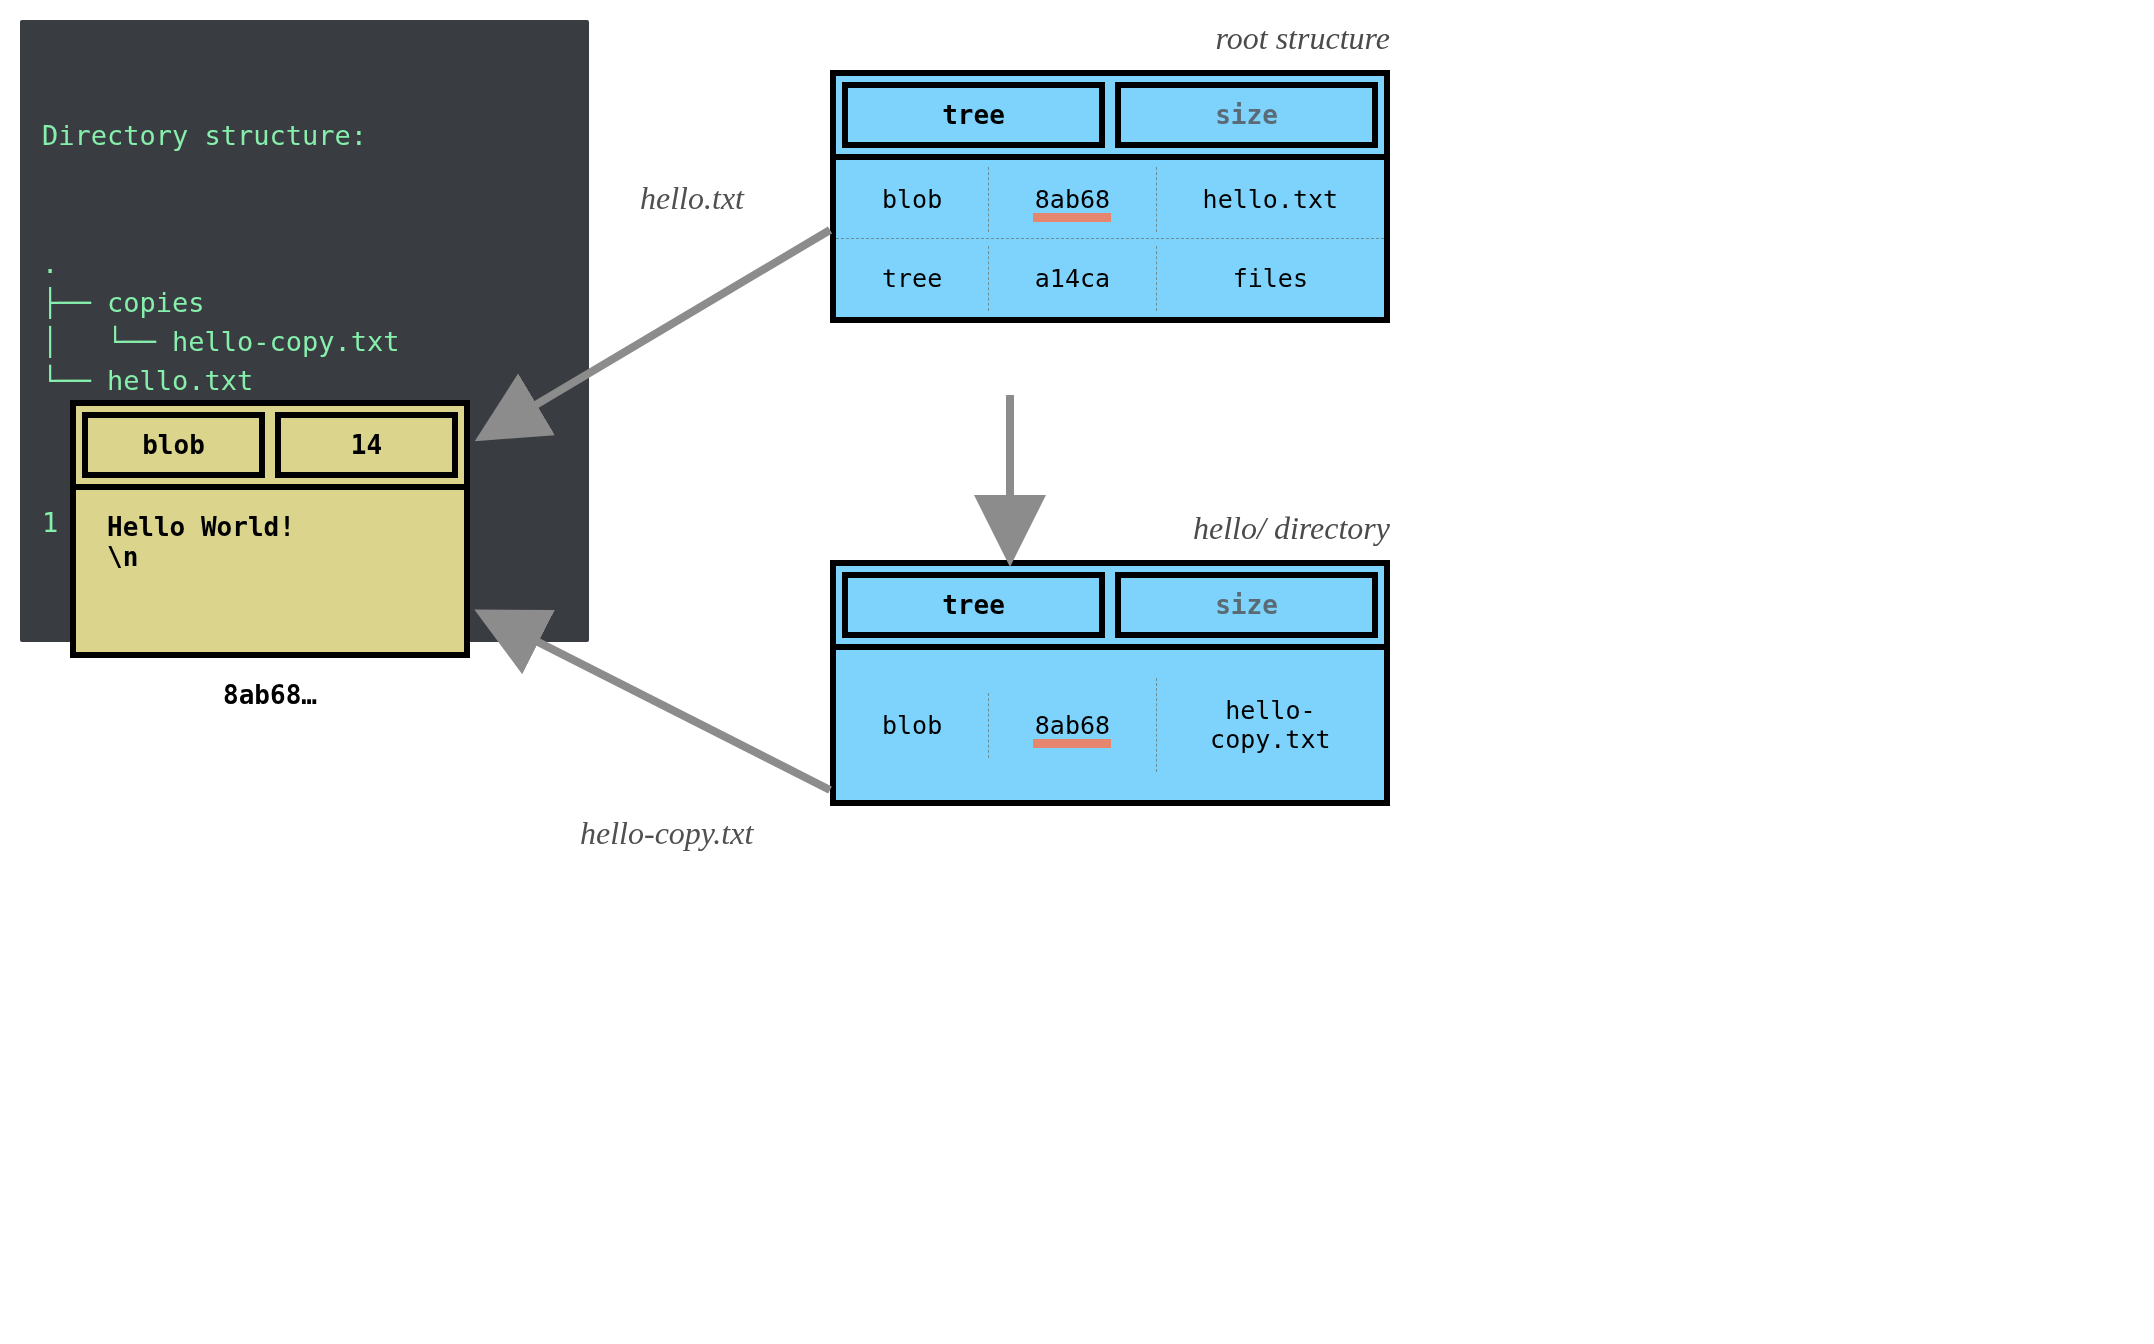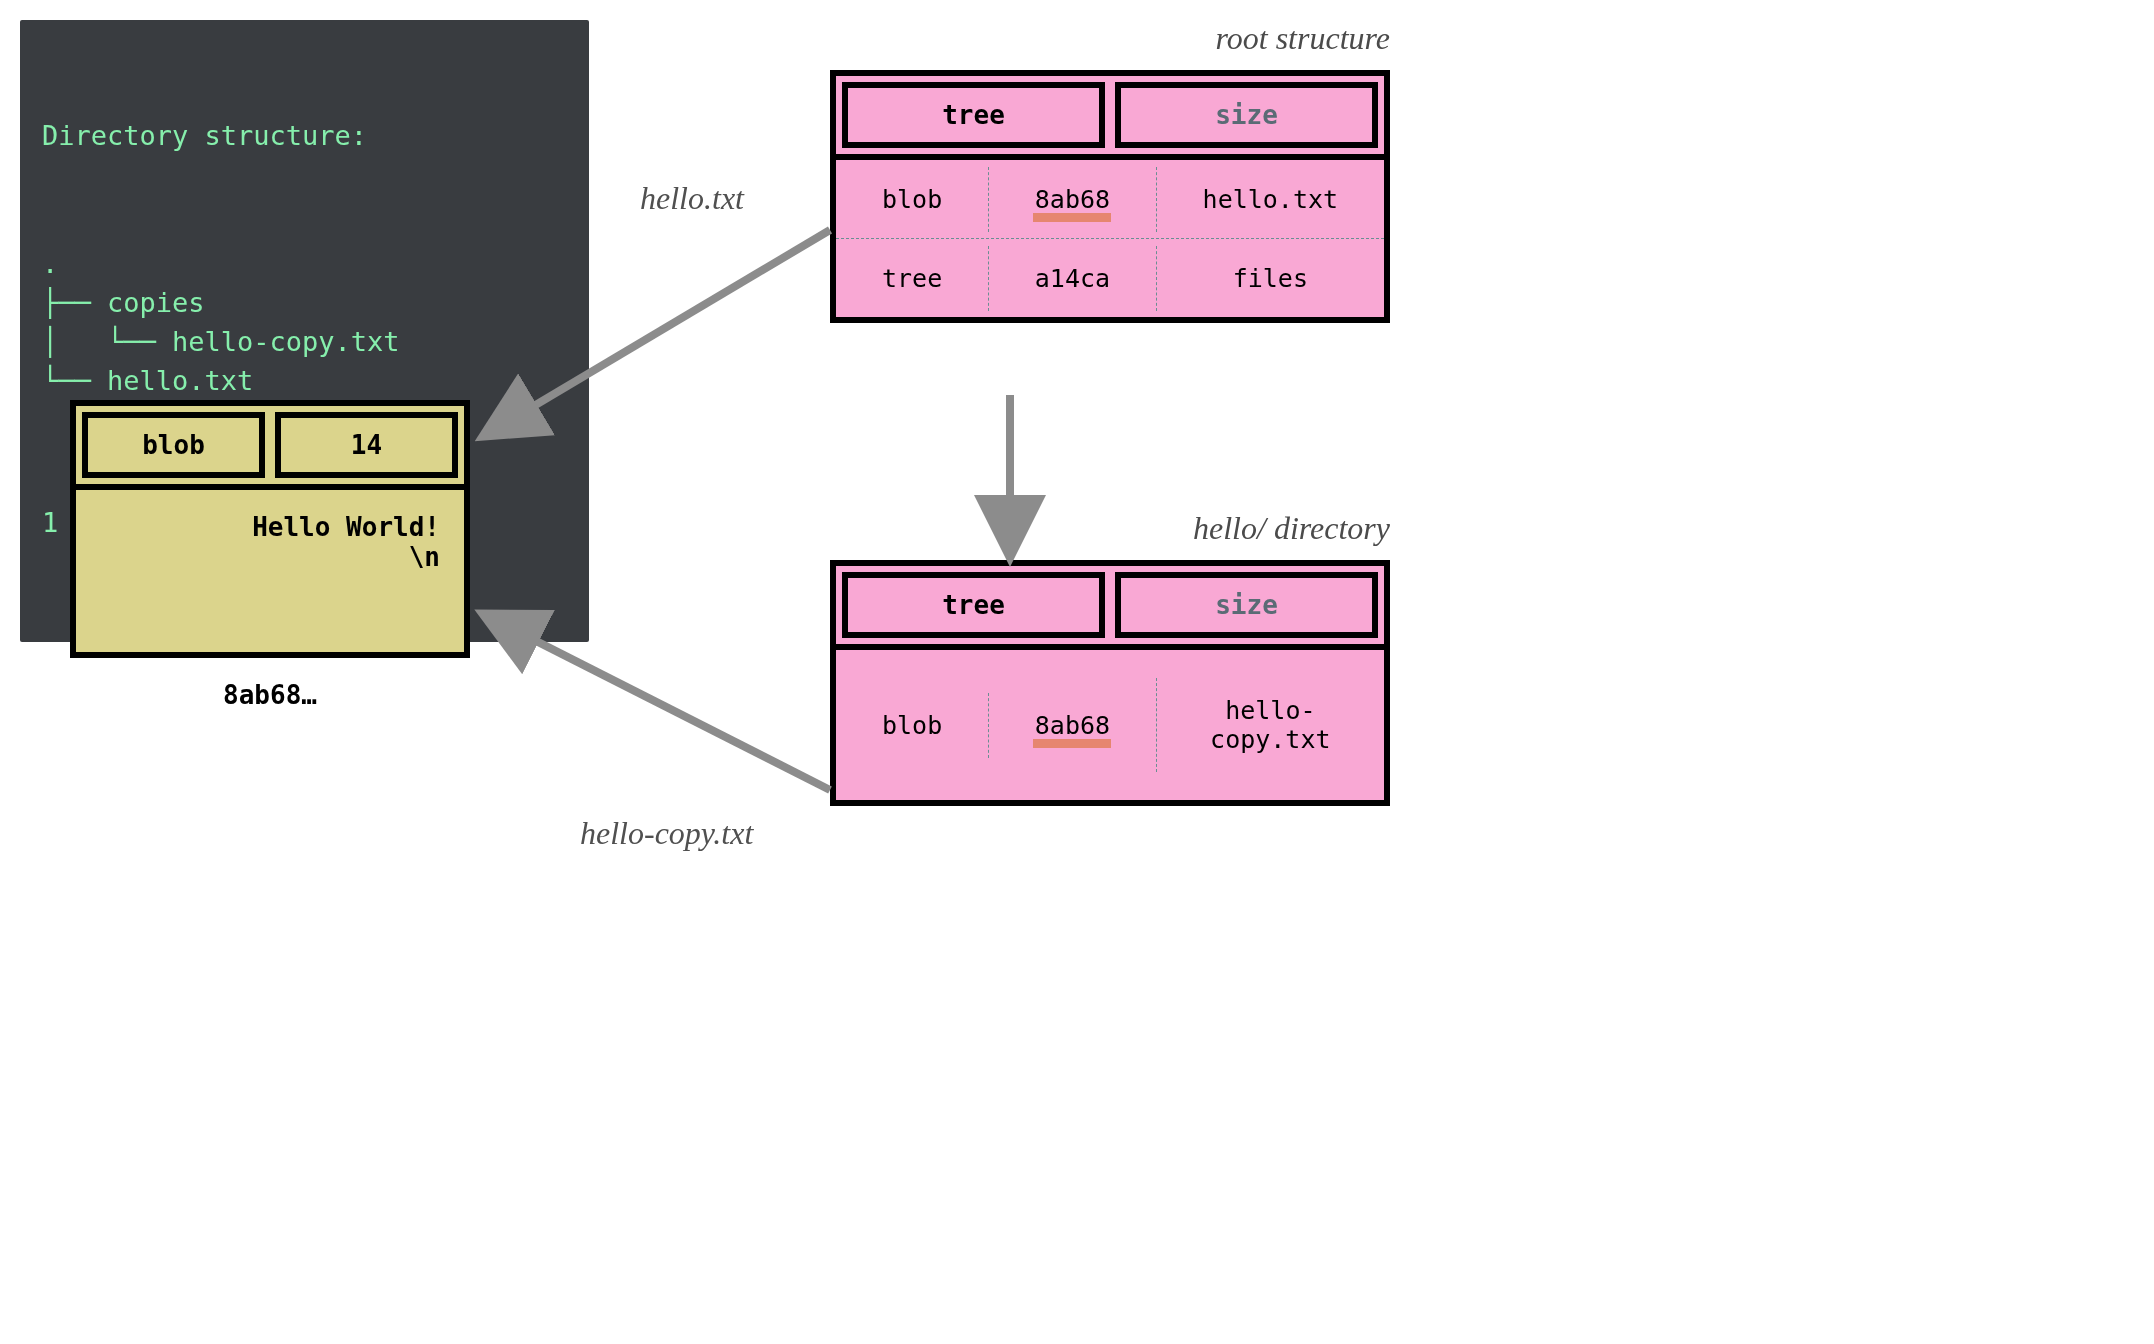--- a/index.html
+++ b/index.html
@@ -60,40 +60,39 @@
   }
 
   
   .blob-card {
     left: 70px;
     top: 400px;
     width: 400px;
     background: #dbd48c;
   }
   .blob-card .body {
-    padding: 22px 24px 30px 40px;
+    padding: 22px 24px 30px 31px;
     font-size: 26px;
     font-weight: 700;
     white-space: pre-line;
     min-height: 110px;
-    text-align: right;
   }
   .blob-hash {
     position: absolute;
     left: 70px;
     top: 680px;
     width: 400px;
     text-align: center;
     font-weight: 700;
     font-size: 26px;
   }
 
   
   .tree-card {
-    background: #f9a8d4;
+    background: #7dd3fc;
   }
   .tree-card .hcell.size { color: #5a6b75; }
   .tree-card .rows {
     font-size: 25px;
   }
   .tree-card .row {
     display: grid;
     grid-template-columns: 1.0fr 1.1fr 1.5fr;
     align-items: center;
     min-height: 78px;

